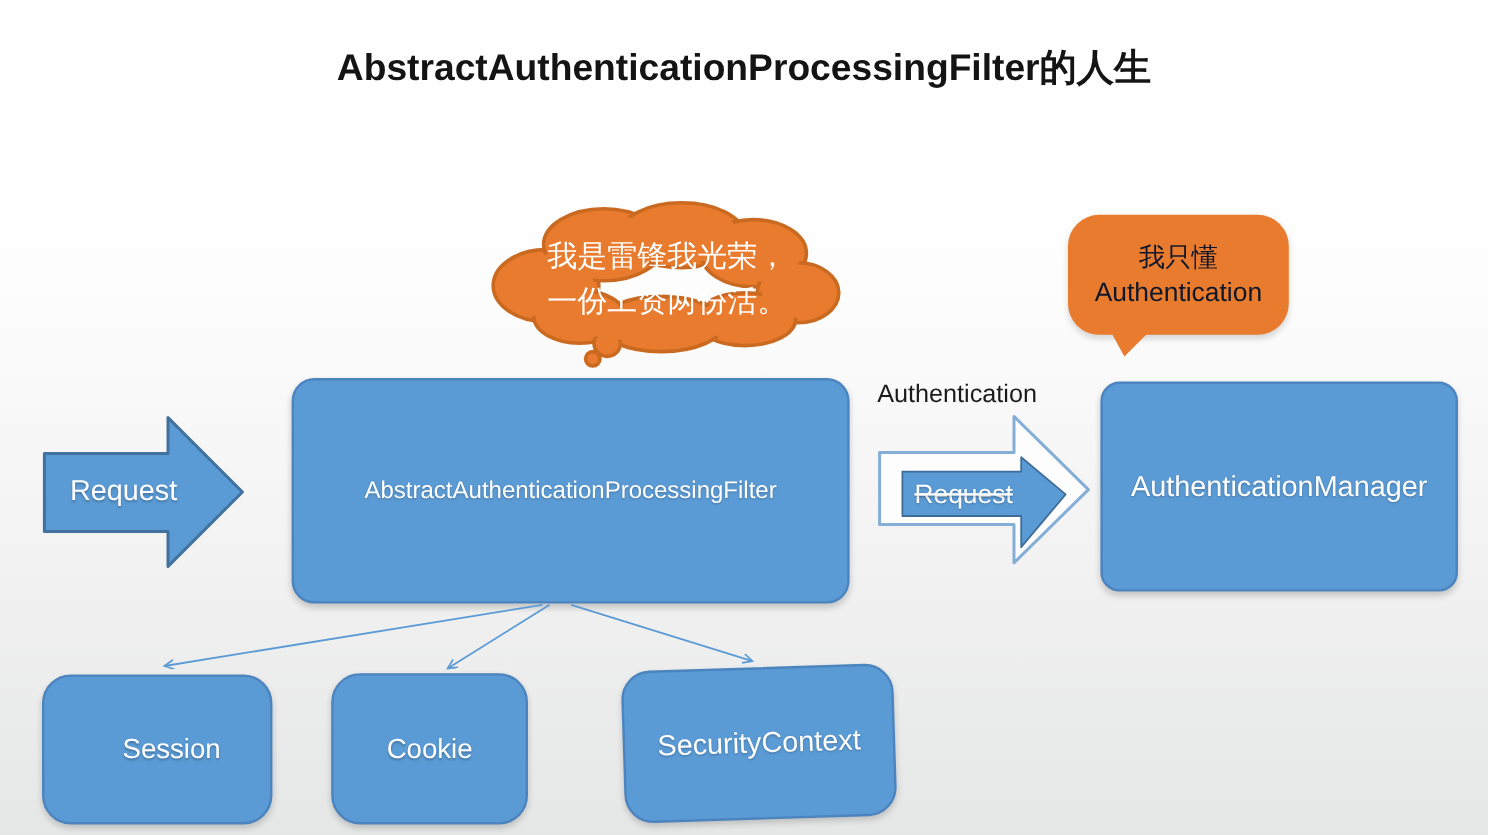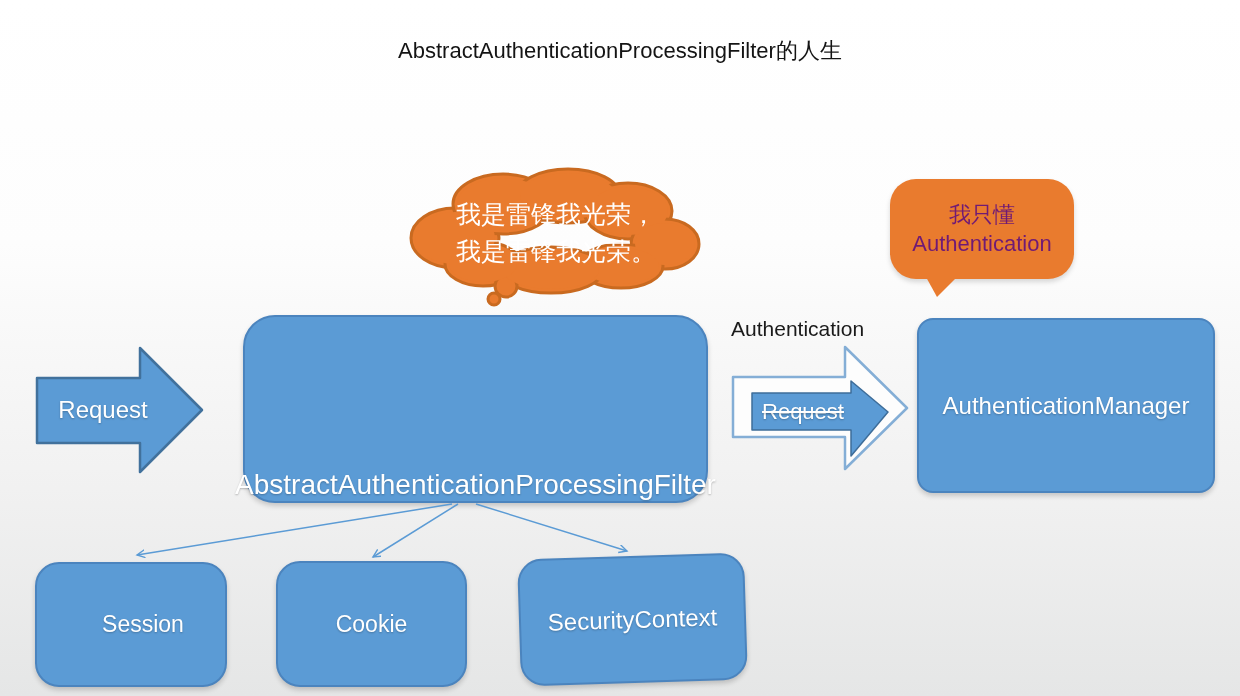--- a/index.html
+++ b/index.html
@@ -4,43 +4,43 @@
 <style>
   html,body{margin:0;padding:0;}
   body{font-family:"Liberation Sans","DejaVu Sans",sans-serif;}
   .stage{
     position:relative;width:1240px;height:696px;overflow:hidden;
     background:linear-gradient(180deg,#ffffff 0%,#fdfdfd 35%,#f1f1f1 70%,#e5e6e6 100%);
   }
   .abs{position:absolute;}
   .page-title{
     left:0;top:36px;width:1240px;text-align:center;
-    font-size:22px;font-weight:normal;color:#141414;letter-spacing:0px;
+    font-size:31px;font-weight:bold;color:#141414;letter-spacing:0px;
   }
   .blue-box{
     background:#5b9bd5;border:2px solid #4b84be;
     box-shadow:0 3px 5px rgba(0,0,0,0.18);
     display:flex;align-items:center;justify-content:center;
     color:#ffffff;text-shadow:0 1px 2px rgba(0,0,0,0.25);
     box-sizing:border-box;
   }
-  .filter-box{left:243px;top:315px;width:465px;height:188px;border-radius:32px;font-size:28px;align-items:flex-end;}
+  .filter-box{left:243px;top:315px;width:465px;height:188px;border-radius:19px;font-size:20px;}
   .manager-box{left:917px;top:318px;width:298px;height:175px;border-radius:16px;font-size:24px;}
   .session-box{left:35px;top:562px;width:192px;height:125px;border-radius:24px;font-size:23px;padding-left:24px;}
-  .cookie-box{left:276px;top:561px;width:191px;height:126px;border-radius:24px;font-size:23px;}
+  .cookie-box{left:276px;top:561px;width:164px;height:126px;border-radius:24px;font-size:23px;}
   .security-box{left:519px;top:556px;width:227px;height:127px;border-radius:24px;font-size:24px;transform:rotate(-1.8deg);}
   .cloud-text{
     left:436px;top:196px;width:240px;text-align:center;
     color:#ffffff;font-size:25px;line-height:37px;
   }
   .speech-bubble{
     left:890px;top:179px;width:184px;height:100px;border-radius:26px;
     background:#e97b2e;box-shadow:0 3px 5px rgba(0,0,0,0.15);
     display:flex;flex-direction:column;align-items:center;justify-content:center;
-    color:#701a75;font-size:22px;line-height:29px;
+    color:#0f172a;font-size:22px;line-height:29px;
   }
   .speech-bubble::after{
     content:"";position:absolute;left:36px;top:98px;width:0;height:0;
     border-top:20px solid #e97b2e;border-left:11px solid transparent;border-right:20px solid transparent;
   }
   .request-label{
     left:48px;top:396px;width:110px;text-align:center;
     color:#ffffff;font-size:24px;text-shadow:0 1px 2px rgba(0,0,0,0.25);
   }
   .auth-label{
@@ -80,21 +80,21 @@
       <ellipse cx="165" cy="30" rx="48" ry="23"></ellipse>
       <ellipse cx="225" cy="45" rx="40" ry="24"></ellipse>
       <ellipse cx="262" cy="78" rx="30" ry="21"></ellipse>
       <ellipse cx="218" cy="100" rx="38" ry="18"></ellipse>
       <ellipse cx="148" cy="104" rx="48" ry="19"></ellipse>
       <ellipse cx="80" cy="98" rx="34" ry="18"></ellipse>
     </g>
   </svg>
   <div class="abs cloud-text">
     <div>我是雷锋我光荣，</div>
-    <div>我是雷锋我光荣。</div>
+    <div>一份工资两份活。</div>
   </div>
 
   <div class="abs speech-bubble">
     <div>我只懂</div>
     <div>Authentication</div>
   </div>
 
   <svg class="abs" style="left:30px;top:340px;" width="180" height="140" viewBox="0 0 180 140">
     <polygon points="7,38 110,38 110,8 172,70 110,132 110,103 7,103" fill="#5b9bd5" stroke="#41719c" stroke-width="2.5" stroke-linejoin="round"></polygon>
   </svg>

